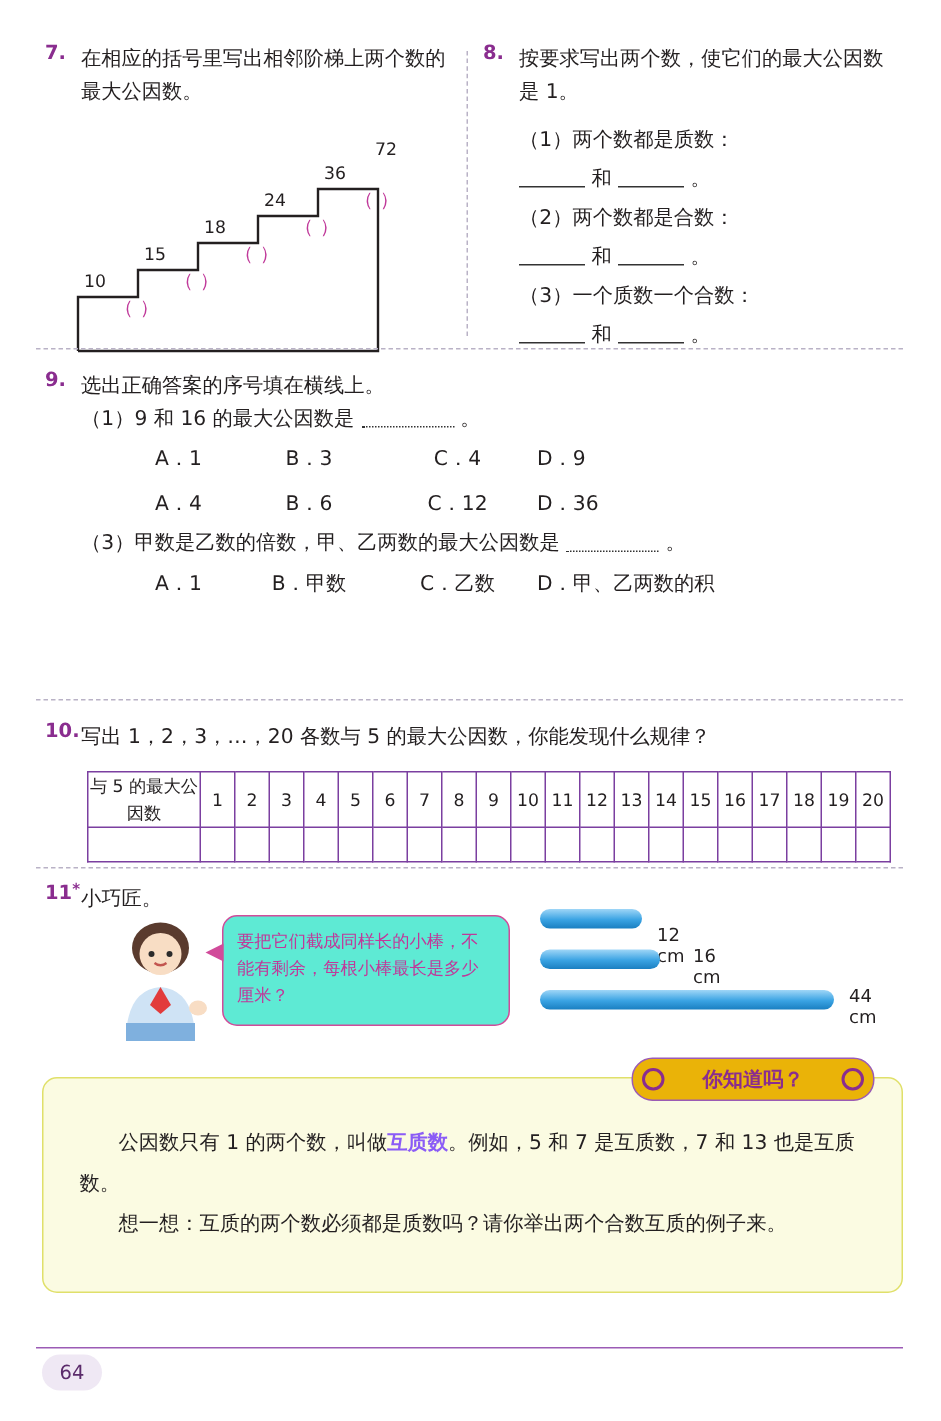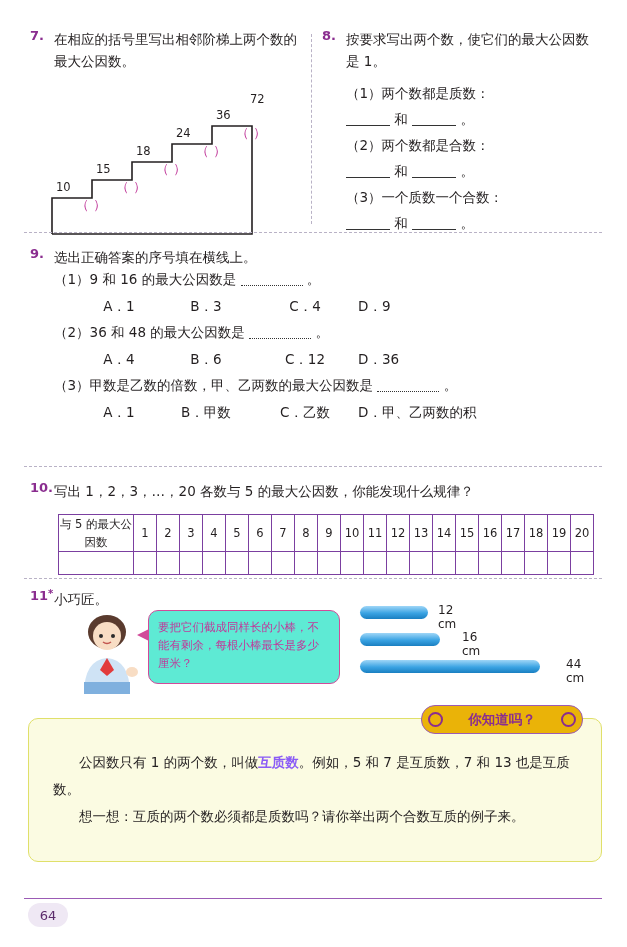--- a/index.html
+++ b/index.html
@@ -170,25 +170,20 @@
       <span class="dots"></span>
       <span>。</span>
     </div>
     <div class="opts">
       <span class="o1">A．1</span>
       <span class="o2">B．3</span>
       <span class="o3">C．4</span>
       <span>D．9</span>
     </div>
 
-    <div class="line">
-      <span>（2）36 和 48 的最大公因数是</span>
-      <span class="dots"></span>
-      <span>。</span>
-    </div>
     <div class="opts">
       <span class="o1">A．4</span>
       <span class="o2">B．6</span>
       <span class="o3">C．12</span>
       <span>D．36</span>
     </div>
 
     <div class="line">
       <span>（3）甲数是乙数的倍数，甲、乙两数的最大公因数是</span>
       <span class="dots"></span>
@@ -286,26 +281,26 @@
       </svg>
     </div>
 
     <div class="bubble">
       <div class="tail"></div>
       <span>要把它们截成同样长的小棒，不能有剩余，每根小棒最长是多少厘米？</span>
     </div>
 
     <div class="sticks">
       <div class="stick" style="width:68px;">
-        <span class="sticklbl" style="left:78px;">12 cm</span>
+        <span class="sticklbl" style="left:78px;margin-top:13px;">12 cm</span>
       </div>
       <div class="stick" style="width:80px;">
         <span class="sticklbl" style="left:102px;">16 cm</span>
       </div>
-      <div class="stick" style="width:180px;">
+      <div class="stick" style="width:196px;">
         <span class="sticklbl" style="left:206px;">44 cm</span>
       </div>
     </div>
   </div>
 
   <div class="knowbox">
     <div class="knowtag">
       <span class="ring"></span>
       <span>你知道吗？</span>
       <span class="ring"></span>

